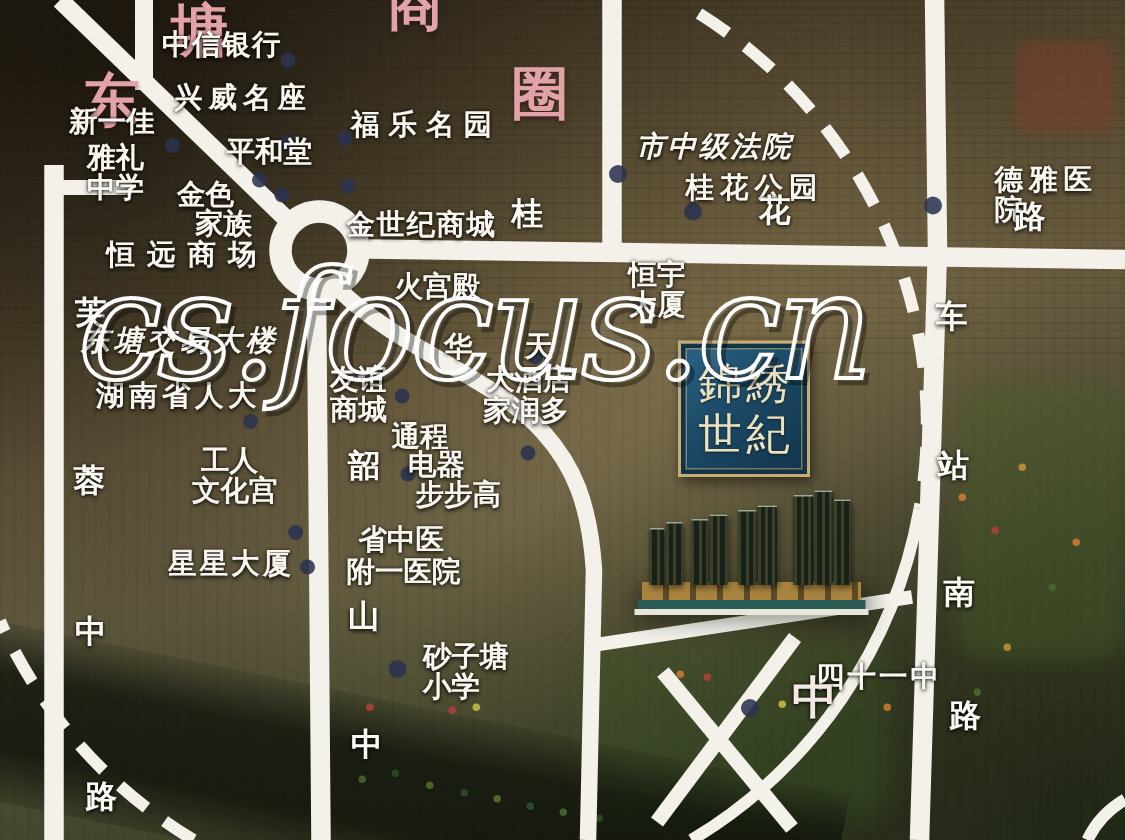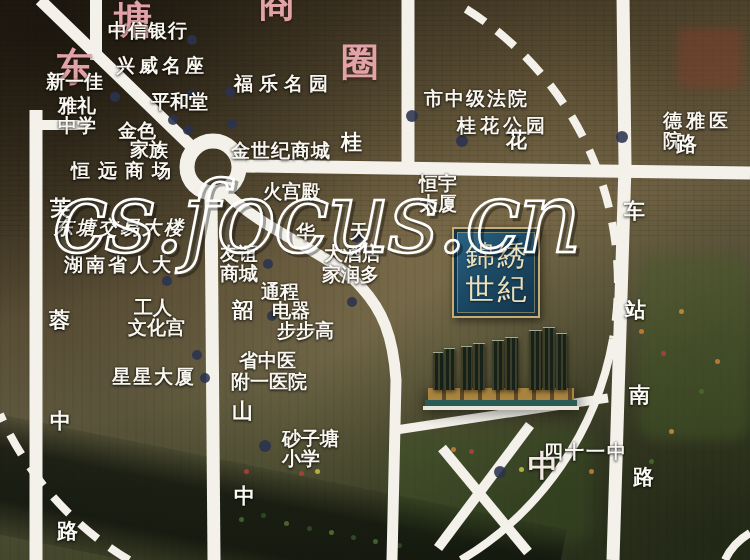--- a/index.html
+++ b/index.html
@@ -137,21 +137,21 @@
       <div class="lbl poi" style="left: 46px; top: 71px; text-align: right;">新一佳</div>
       <div class="lbl poi" style="left: 58px; top: 95px;">雅礼
 中学</div>
       <div class="lbl poi" style="left: 151px; top: 91px;">平和堂</div>
       <div class="lbl poi" style="left: 118px; top: 120px;">金色</div>
       <div class="lbl poi" style="left: 130px; top: 139px;">家族</div>
       <div class="lbl poi" style="left: 71px; top: 160px; letter-spacing: 8px;">恒远商场</div>
       <div class="lbl poi" style="left: 234px; top: 73px; letter-spacing: 6px;">福乐名园</div>
       <div class="lbl poi" style="left: 231px; top: 125px; letter-spacing: 1px; margin-top: 15px;">金世纪商城</div>
       <div class="lbl poi" style="left: 263px; top: 181px;">火宫殿</div>
-      <div class="lbl poi" style="left: 424px; top: 88px; letter-spacing: 2px;">市中级法院</div>
+      <div class="lbl poi" style="left: 424px; top: 88px; letter-spacing: 2px; font-style: italic;">市中级法院</div>
       <div class="lbl poi" style="left: 457px; top: 115px; letter-spacing: 4px;">桂花公园</div>
       <div class="lbl poi" style="left: 627px; top: 110px; letter-spacing: 4px; padding-left: 36px;">德雅医院</div>
       <div class="lbl poi" style="left: 419px; top: 173px;">恒宇
 大厦</div>
       <div class="lbl poi" style="left: 296px; top: 221px; letter-spacing: 14px;">华 天</div>
       <div class="lbl poi" style="left: 324px; top: 243px;">大酒店</div>
       <div class="lbl poi" style="left: 322px; top: 264px;">家润多</div>
       <div class="lbl poi" style="left: 220px; top: 243px;">友谊
 商城</div>
       <div class="lbl poi" style="left: 261px; top: 281px;">通程</div>

